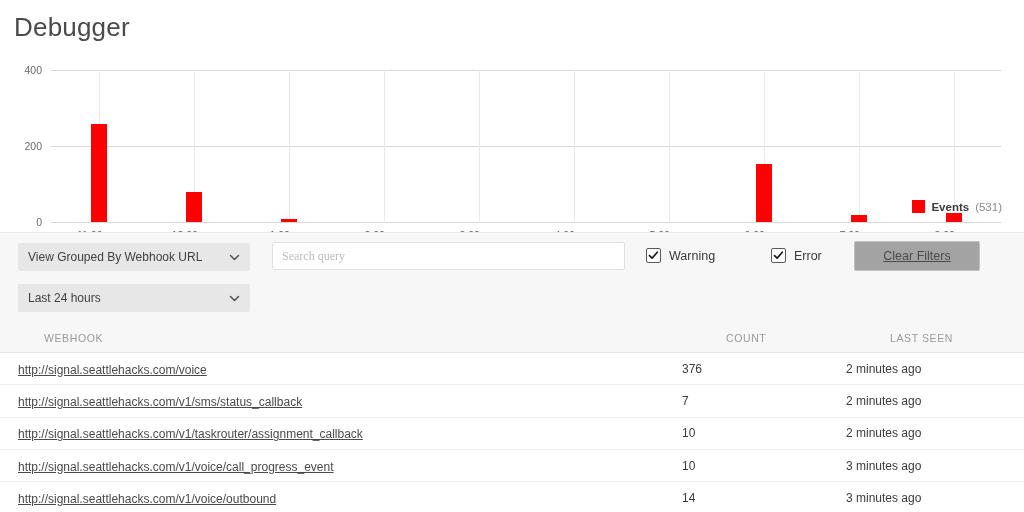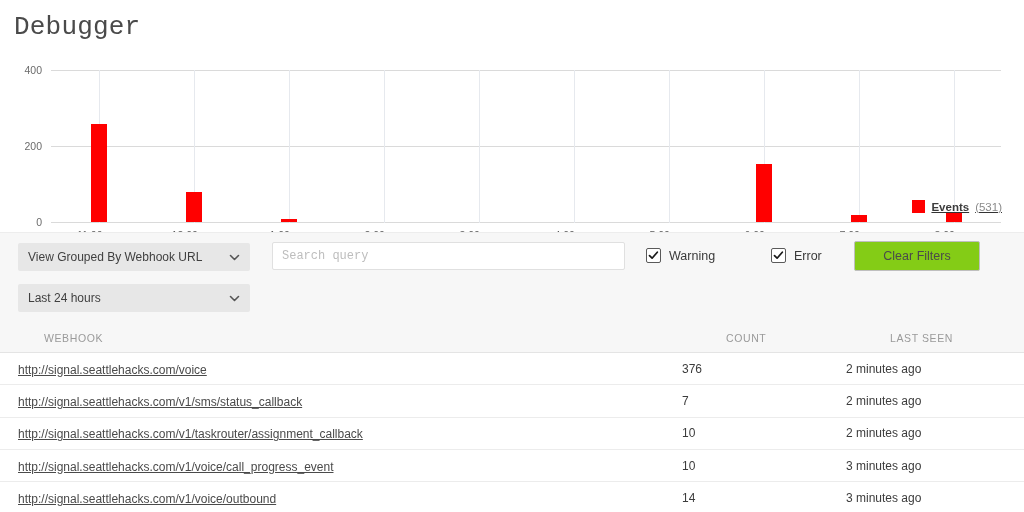--- a/index.html
+++ b/index.html
@@ -20,21 +20,20 @@
   
   .page-title {
     font-size: 26px;
     font-weight: 300;
     color: #4a4a4a;
     letter-spacing: 0.2px;
     position: absolute;
     left: 14px;
     top: 10px;
     line-height: 34px;
-    font-family: Liberation Mono, monospace;
   }
 
   
   .chart-panel {
     position: absolute;
     left: 0;
     top: 56px;
     width: 1024px;
     height: 176px;
     background: #ffffff;
@@ -102,21 +101,20 @@
 
   
   .legend {
     position: absolute;
     right: 22px;
     top: 200px;
     display: flex;
     align-items: center;
     gap: 6px;
     font-size: 11.5px;
-    text-decoration: underline;
   }
   .legend-swatch {
     width: 13px;
     height: 13px;
     background: #ff0000;
     display: inline-block;
   }
   .legend-label {
     font-weight: bold;
     color: #3c3c3c;
@@ -163,21 +161,21 @@
   .search-input {
     position: absolute;
     left: 272px;
     top: 242px;
     width: 353px;
     height: 28px;
     box-sizing: border-box;
     border: 1px solid #e0e0e0;
     border-radius: 2px;
     background: #ffffff;
-    font-family: Liberation Mono, monospace;
+    font-family: Liberation Serif, serif;
     font-size: 12px;
     color: #701a75;
     padding: 0 9px;
     outline: none;
   }
   .search-input::placeholder { color: #bdbdbd; }
 
   .check-group {
     position: absolute;
     display: flex;
@@ -200,28 +198,29 @@
     box-sizing: border-box;
   }
   .checkbox svg { display: block; }
 
   .clear-btn {
     position: absolute;
     left: 854px;
     top: 241px;
     width: 126px;
     height: 30px;
-    background: #84cc16;
+    background: #a3a3a3;
     border: 1px solid #bfbfbf;
     border-radius: 2px;
     font-family: "Liberation Sans", sans-serif;
     font-size: 12.5px;
     color: #4a4a4a;
     cursor: pointer;
     padding: 0;
+    text-decoration: underline;
   }
 
   
   .table {
     position: absolute;
     left: 0;
     top: 324px;
     width: 1024px;
   }
   .thead {

